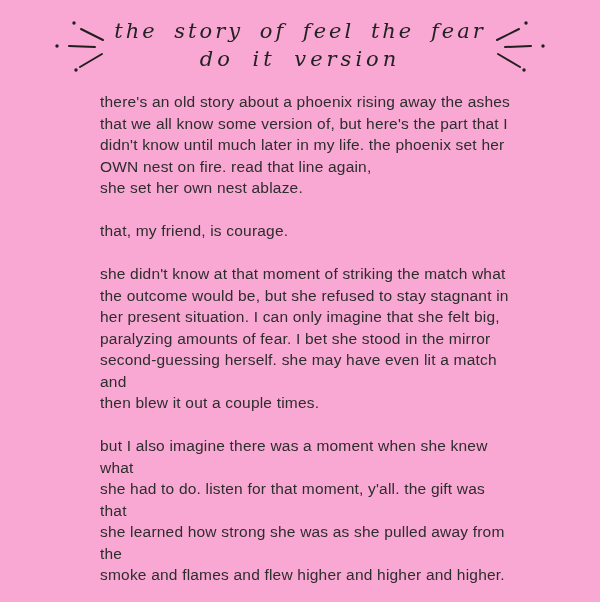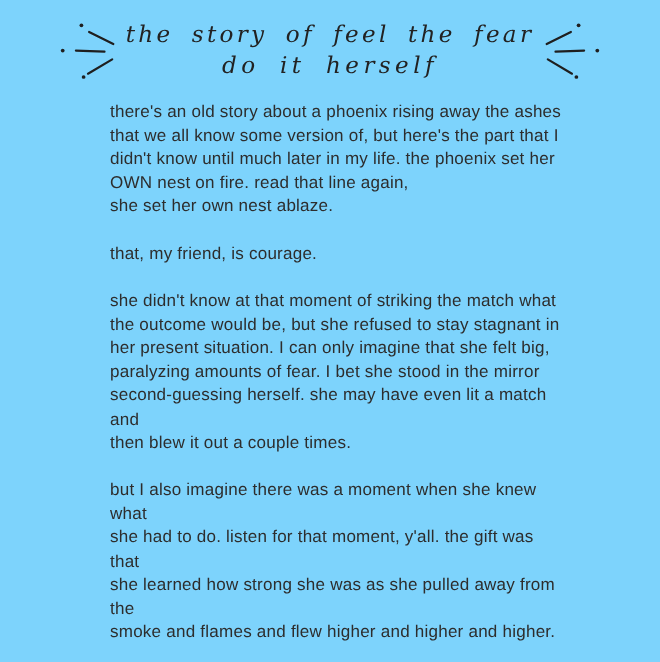--- a/index.html
+++ b/index.html
@@ -11,21 +11,21 @@
     width: 600px;
     height: 602px;
     overflow: hidden;
     font-family: "Liberation Sans", sans-serif;
     color: #2d2d2d;
   }
   .page {
     width: 600px;
     height: 602px;
     position: relative;
-    background: #7dd3fc;
+    background: #f9a8d4;
   }
   .header {
     padding-top: 14px;
     display: flex;
     justify-content: center;
     align-items: center;
     gap: 8px;
   }
   .sparkle {
     width: 62px;
@@ -92,21 +92,21 @@
         <line x1="37" y1="15" x2="59" y2="26"></line>
         <circle cx="13" cy="32" r="1.7"></circle>
         <line x1="25" y1="32" x2="51" y2="33"></line>
         <circle cx="32" cy="56" r="1.7"></circle>
         <line x1="36" y1="53" x2="58" y2="40"></line>
       </svg>
     </span>
 
     <div class="title-block">
       <div class="title-line1">the story of feel the fear</div>
-      <div class="title-line2">do it herself</div>
+      <div class="title-line2">do it version</div>
     </div>
 
     <span class="sparkle right">
       <svg viewBox="0 0 62 62" width="62" height="62" xmlns="http://www.w3.org/2000/svg">
         <circle cx="30" cy="9" r="1.7"></circle>
         <line x1="37" y1="15" x2="59" y2="26"></line>
         <circle cx="13" cy="32" r="1.7"></circle>
         <line x1="25" y1="32" x2="51" y2="33"></line>
         <circle cx="32" cy="56" r="1.7"></circle>
         <line x1="36" y1="53" x2="58" y2="40"></line>

